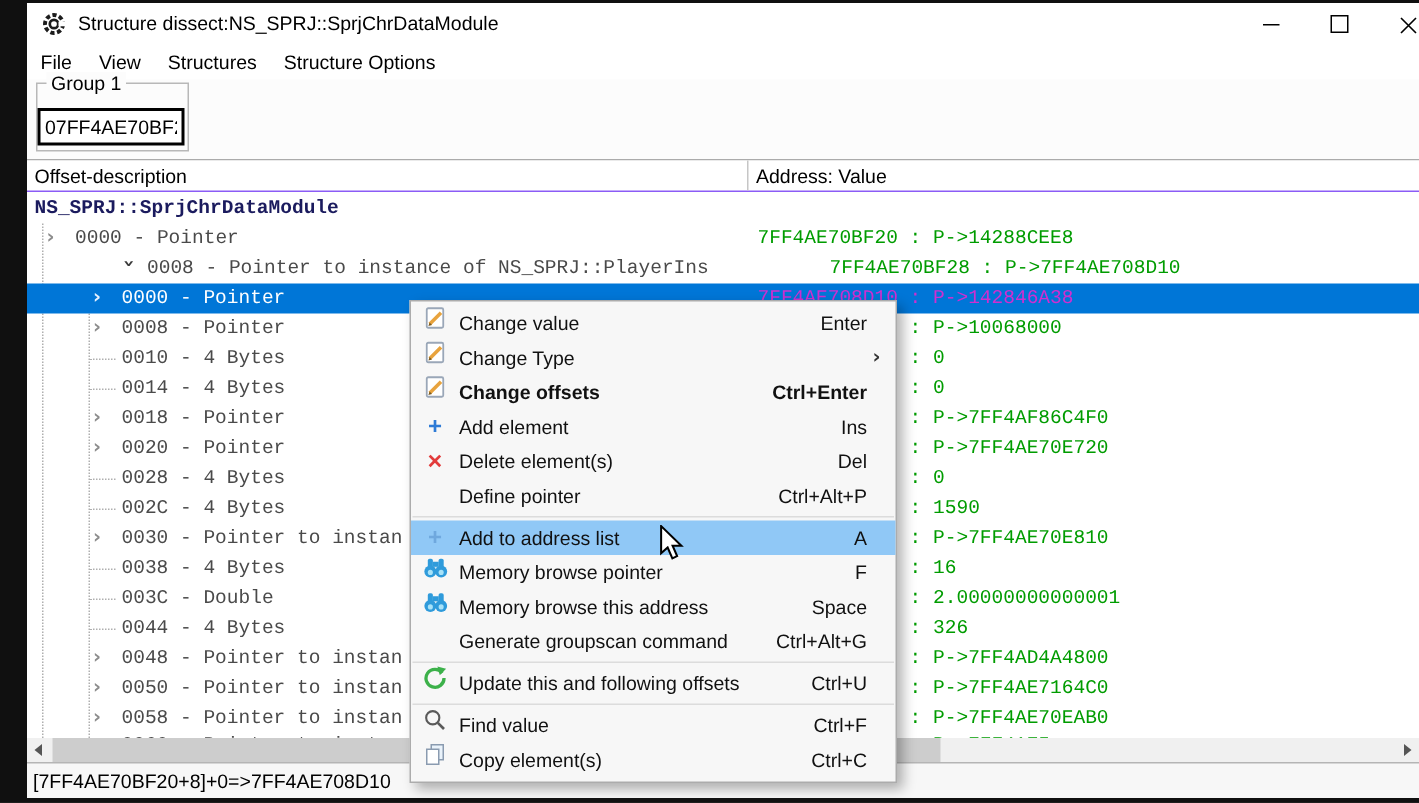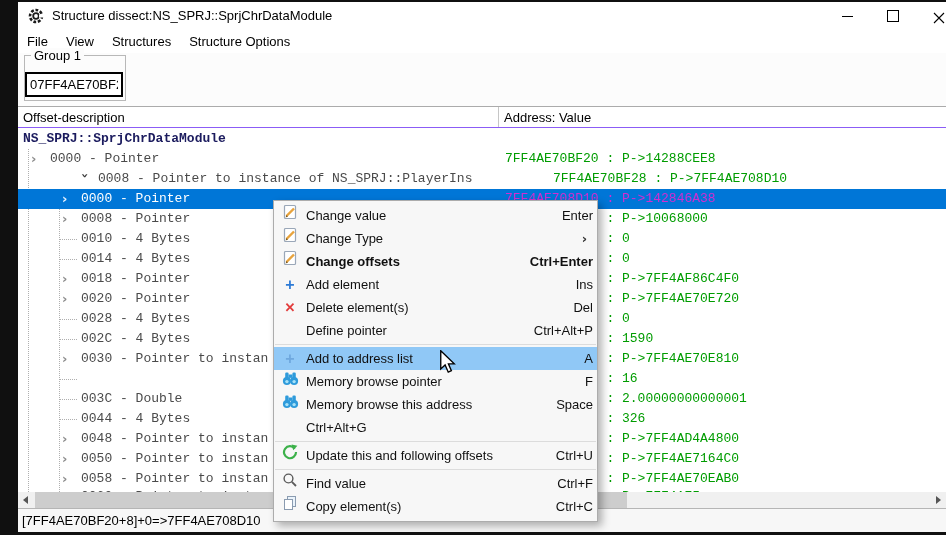--- a/index.html
+++ b/index.html
@@ -72,21 +72,21 @@
   .status-text{position:absolute;left:4px;top:4px;font-size:13px;color:#000;white-space:nowrap;}
   .sizegrip{position:absolute;right:2px;bottom:2px;width:13px;height:13px;}
   .grip-dot{position:absolute;width:2px;height:2px;background:#A8A8A8;}
 
   
   .ctxmenu{position:absolute;left:255px;top:198px;width:323px;background:#F7F7F7;border:1px solid #ACACAC;
            box-shadow:4px 4px 8px rgba(0,0,0,0.30);padding:3px 0;z-index:50;font-size:13px;color:#111;}
   .mi{height:23px;display:flex;align-items:center;}
   .mi .ic{width:32px;flex:0 0 32px;text-align:center;line-height:23px;}
   .mi .lab{flex:1;white-space:nowrap;}
-  .mi .sc{padding-right:4px;white-space:nowrap;text-align:center;}
+  .mi .sc{padding-right:19px;white-space:nowrap;text-align:center;}
   .mi .sub{padding-right:10px;font-family:"DejaVu Sans",sans-serif;font-weight:bold;color:#333;}
   .mi.hl{background:#90C8F6;}
   .mi.bold .lab,.mi.bold .sc{font-weight:bold;}
   .msep{height:1px;background:#DCDCDC;margin:2px 1px;}
   .ic-plus{color:#2E7BD6;font-weight:bold;font-size:16px;}
   .ic-plus.faded{color:#6FA8DE;}
   .ic-x{color:#E23B3B;font-weight:bold;font-size:13px;}
 
   
   .cursor{position:absolute;left:421px;top:348px;z-index:90;}
@@ -193,20 +193,21 @@
             <span class="lbl" style="left: 63px;">002C - 4 Bytes</span>
             <span class="addr">7FF4AE708D3C : 1590</span>
           </div>
           <div class="trow" style="top: 221px;">
             <span class="chev" style="left: 44px;">›</span>
             <span class="lbl" style="left: 63px;">0030 - Pointer to instan</span>
             <span class="addr">7FF4AE708D40 : P-&gt;7FF4AE70E810</span>
           </div>
           <div class="trow" style="top: 241px;">
             <span class="stub" style="left: 41px; top: 10px; width: 18px;"></span>
+            <span class="lbl" style="left: 63px;">0038 - 4 Bytes</span>
             <span class="addr">7FF4AE708D48 : 16</span>
           </div>
           <div class="trow" style="top: 261px;">
             <span class="stub" style="left: 41px; top: 10px; width: 18px;"></span>
             <span class="lbl" style="left: 63px;">003C - Double</span>
             <span class="addr">7FF4AE708D4C : 2.00000000000001</span>
           </div>
           <div class="trow" style="top: 281px;">
             <span class="stub" style="left: 41px; top: 10px; width: 18px;"></span>
             <span class="lbl" style="left: 63px;">0044 - 4 Bytes</span>
@@ -338,20 +339,21 @@
               <circle cx="4.9" cy="10" r="4" fill="#2F9BDB"></circle>
               <circle cx="12.1" cy="10" r="4" fill="#2F9BDB"></circle>
               <circle cx="4.9" cy="10.6" r="1.7" fill="#A8E2F8"></circle>
               <circle cx="12.1" cy="10.6" r="1.7" fill="#A8E2F8"></circle>
             </svg></span>
           <span class="lab">Memory browse this address</span>
           <span class="sc">Space</span>
         </div>
         <div class="mi">
           <span class="ic"></span>
+          <span class="lab">Generate groupscan command</span>
           <span class="sc">Ctrl+Alt+G</span>
         </div>
         <div class="msep"></div>
         <div class="mi">
           <span class="ic"><svg width="16" height="16" viewBox="0 0 16 16">
               <path d="M12.8 4.6 A6 6 0 1 0 14 8" fill="none" stroke="#3CB14A" stroke-width="2.2"></path>
               <polygon points="9.6,0.4 15.4,1.8 11.2,6.2" fill="#3CB14A"></polygon>
             </svg></span>
           <span class="lab">Update this and following offsets</span>
           <span class="sc">Ctrl+U</span>

